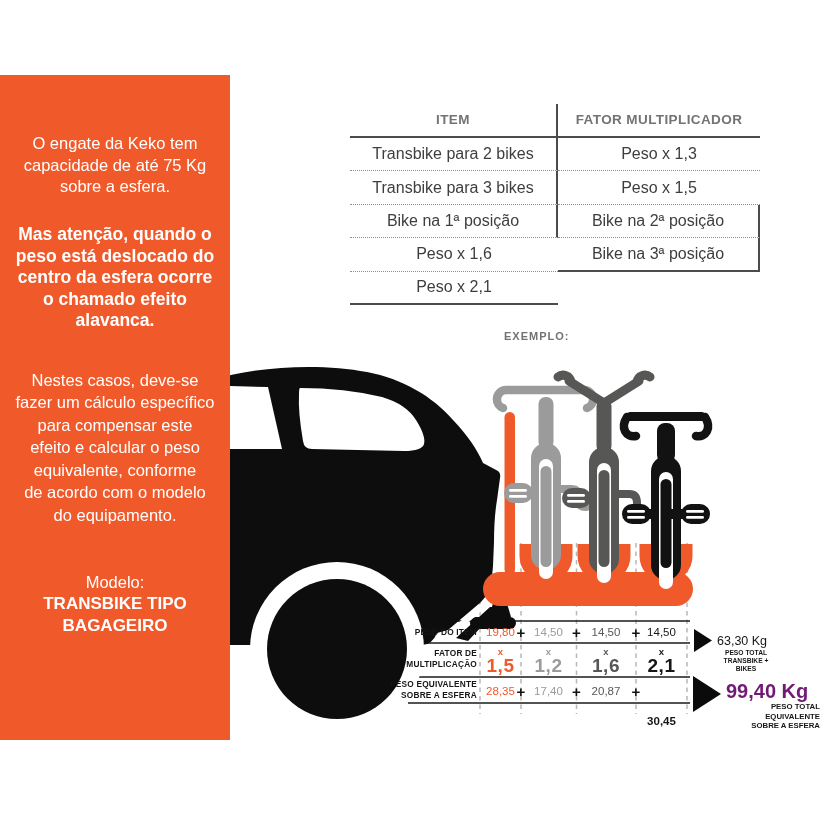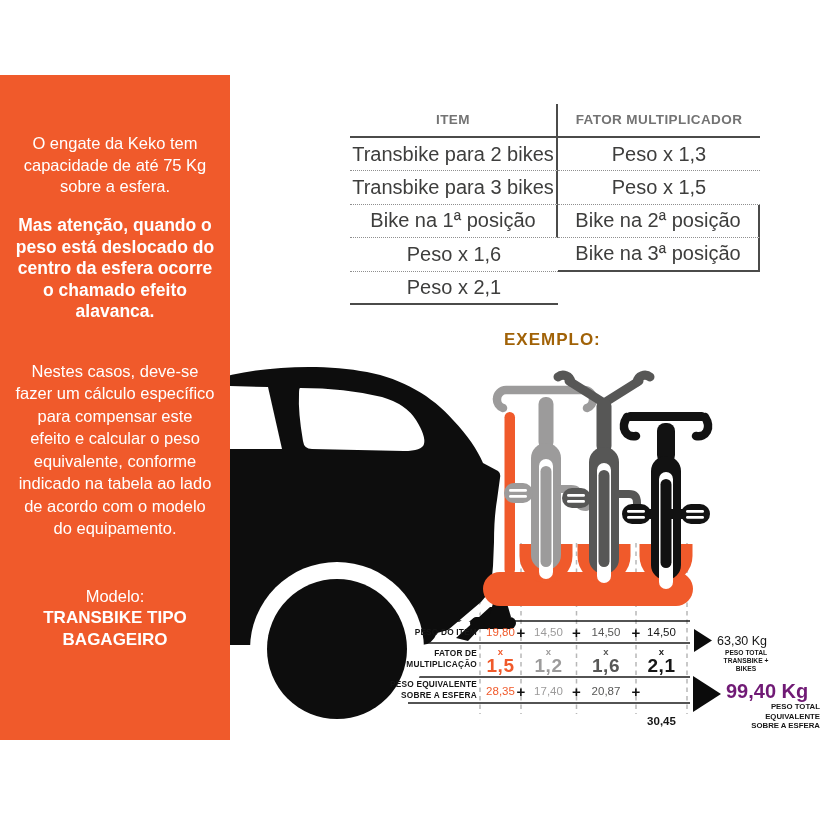--- a/index.html
+++ b/index.html
@@ -5,41 +5,41 @@
   * { margin:0; padding:0; box-sizing:border-box; }
   html,body { background:#fff; }
   body { width:820px; height:820px; font-family:"Liberation Sans", sans-serif; position:relative; overflow:hidden; }
   #stage { position:absolute; left:0; top:0; width:820px; height:820px; }
   .ctr { position:absolute; transform:translate(-50%,-50%); white-space:nowrap; }
 
   
   .sidebar { position:absolute; left:0; top:75px; width:230px; height:665px;
              background:#F05A2B; color:#fff; text-align:center; padding:58px 10px 0; z-index:5; }
   .sb-p1 div { font-size:16.5px; line-height:21.7px; white-space:nowrap; }
-  .sb-p2 { margin-top:17px; font-weight:bold; }
+  .sb-p2 { margin-top:26px; font-weight:bold; }
   .sb-p2 div { font-size:17.5px; line-height:21.5px; white-space:nowrap; }
   .sb-p3 { margin-top:37px; }
   .sb-p3 div { font-size:16.5px; line-height:22.5px; white-space:nowrap; }
   .sb-model-label { margin-top:46px; font-size:16.5px; line-height:21px; }
   .sb-model-name div { font-weight:bold; font-size:17px; line-height:22px; white-space:nowrap; }
 
   
   .ftable { position:absolute; left:350px; top:104px; width:410px; display:grid;
             grid-template-columns:208px 202px; z-index:4; }
   .ft-h { height:34px; display:flex; align-items:center; justify-content:center; text-align:center;
           color:#737373; font-weight:bold; font-size:13.5px; line-height:14.5px; letter-spacing:.4px;
           border-bottom:2px solid #4b4b4a; }
   .ft-c { height:33.4px; display:flex; align-items:center; justify-content:center;
-          font-size:20px; color:#3E3E3D; border-bottom:1.5px dotted #8f8f8f; }
+          font-size:16px; color:#3E3E3D; border-bottom:1.5px dotted #8f8f8f; }
   .ft-last { border-bottom:2px solid #4b4b4a; }
   .ft-col1 { border-right:2px solid #4b4b4a; }
 
   
-  .exemplo { position:absolute; left:504px; top:330px; color:#a16207; font-weight:bold;
-             font-size:17px; letter-spacing:1px; z-index:4; }
+  .exemplo { position:absolute; left:504px; top:330px; color:#737373; font-weight:bold;
+             font-size:11px; letter-spacing:1px; z-index:4; }
 
   
   .calc-label { position:absolute; text-align:right; font-size:8.3px; font-weight:bold;
                 color:#161616; line-height:11px; letter-spacing:.2px; white-space:nowrap; z-index:4; }
   .val  { font-size:11.5px; z-index:4; }
   .plus { font-size:15px; font-weight:bold; color:#111; z-index:4; }
   .tms  { font-size:9.5px; font-weight:bold; z-index:4; }
   .fac  { font-size:19px; font-weight:bold; letter-spacing:.5px; z-index:4; }
   .c-orange { color:#F05A2B; } .c-gray { color:#9C9B9B; } .c-dgray { color:#575756; } .c-black { color:#161616; }
   .total-sm { position:absolute; font-size:12.5px; color:#161616; white-space:nowrap; z-index:4; }
@@ -177,21 +177,20 @@
       <div>centro da esfera ocorre</div>
       <div>o chamado efeito</div>
       <div>alavanca.</div>
     </div>
     <div class="sb-p3">
       <div>Nestes casos, deve-se</div>
       <div>fazer um cálculo específico</div>
       <div>para compensar este</div>
       <div>efeito e calcular o peso</div>
       <div>equivalente, conforme</div>
-      <div>indicado na tabela ao lado</div>
       <div>de acordo com o modelo</div>
       <div>do equipamento.</div>
     </div>
     <div class="sb-model-label">Modelo:</div>
     <div class="sb-model-name">
       <div>TRANSBIKE TIPO</div>
       <div>BAGAGEIRO</div>
     </div>
   </aside>
 

